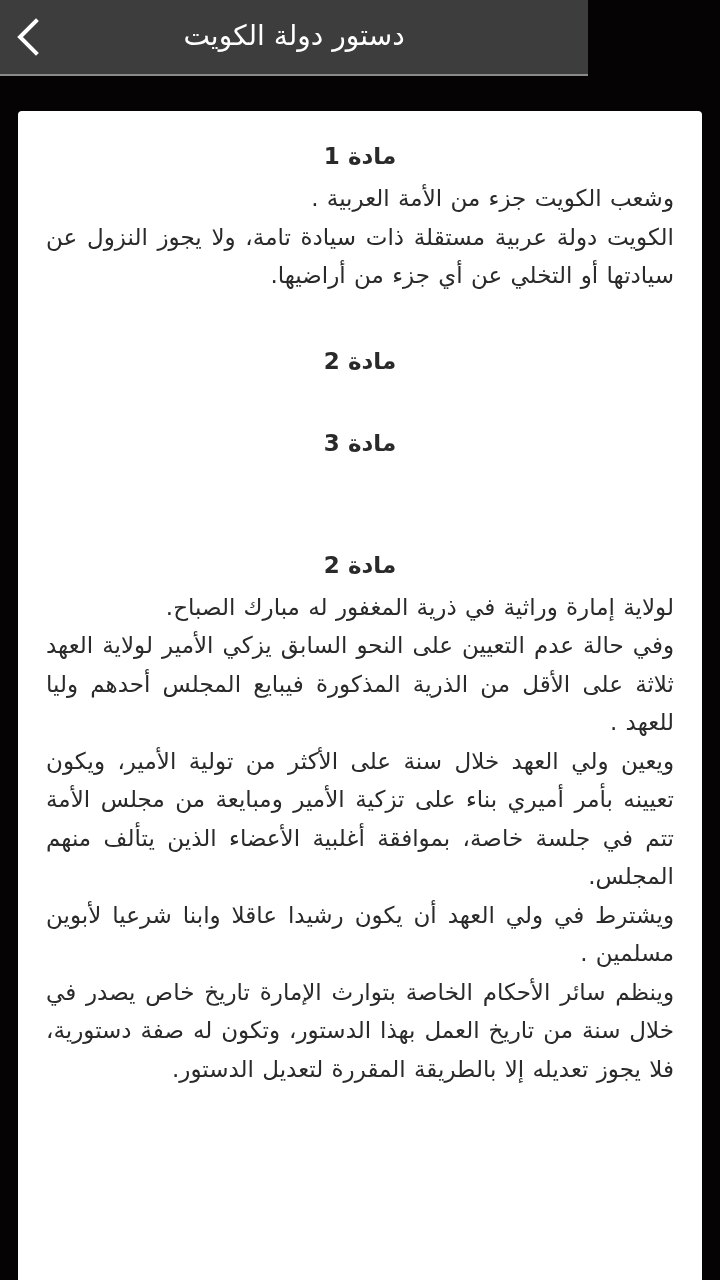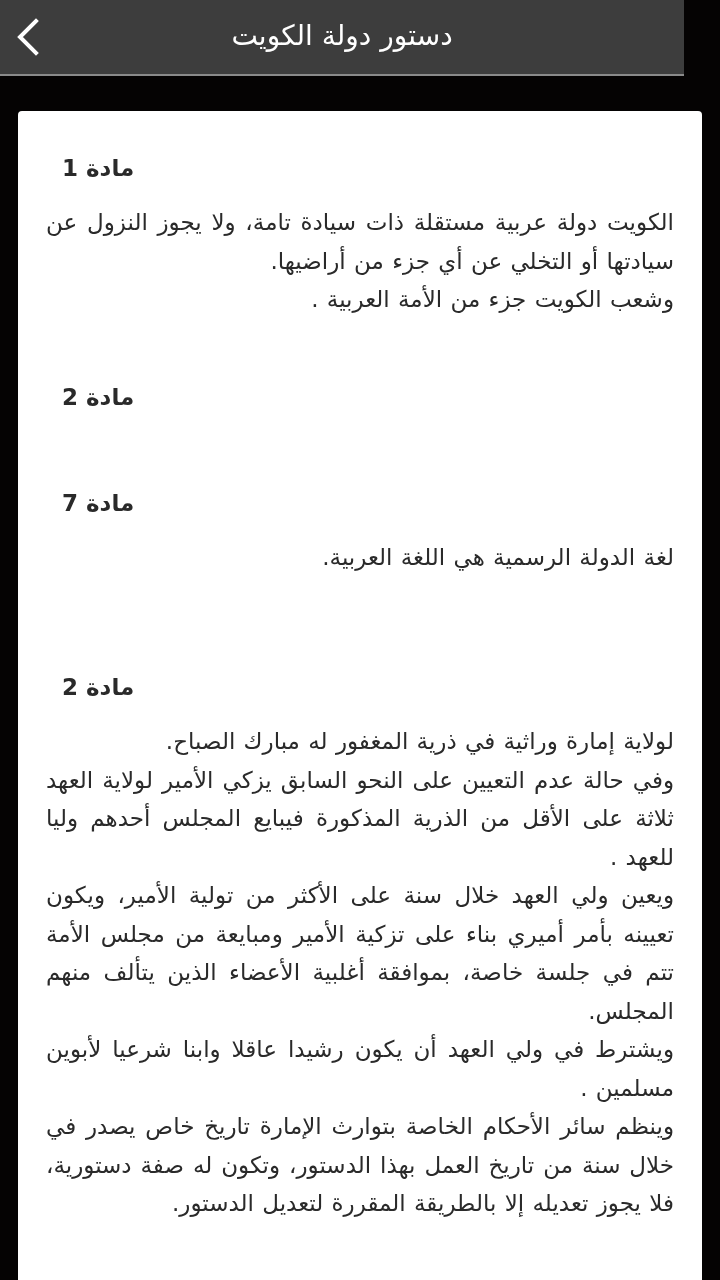--- a/index.html
+++ b/index.html
@@ -7,21 +7,21 @@
       padding: 0;
       width: 720px;
       height: 1280px;
       overflow: hidden;
       background: #050303;
       font-family: "DejaVu Sans", sans-serif;
     }
     .app-bar {
       position: absolute;
       left: 0; top: 0;
-      width: 684px;
+      width: 588px;
       height: 74px;
       background: #3d3d3d;
       border-bottom: 2px solid #8a8a8a;
     }
     .back-button {
       position: absolute;
       left: 6px; top: 12px;
       width: 44px; height: 50px;
       display: flex; align-items: center; justify-content: center;
       cursor: pointer;
@@ -47,22 +47,22 @@
       border-radius: 4px;
       box-sizing: border-box;
       padding: 22px 28px 0 28px;
       direction: rtl;
       color: #2a2a2a;
     }
     .article { margin: 0; }
     .article-title {
       font-size: 23px;
       line-height: 38px;
-      margin: 16px;
-      text-align: left;
+      margin: 4px;
+      text-align: center;
     }
     .para {
       font-size: 23px;
       line-height: 38.5px;
       margin: 0;
       text-align: justify;
       text-align-last: right;
       word-spacing: 1px;
     }
     .gap-1 { height: 43px; }
@@ -78,35 +78,34 @@
       <polyline points="21,4 5,20 21,36" fill="none" stroke="#ffffff" stroke-width="4" stroke-linecap="square"></polyline>
     </svg>
   </div>
   <div class="app-title">دستور دولة الكويت</div>
 </div>
 
 <div class="card">
 
   <section class="article">
     <h2 class="article-title">مادة 1</h2>
+    <p class="para">وشعب الكويت جزء من الأمة العربية .</p>
     <p class="para">الكويت دولة عربية مستقلة ذات سيادة تامة، ولا يجوز النزول عن سيادتها أو التخلي عن أي جزء من أراضيها.</p>
-    <p class="para">وشعب الكويت جزء من الأمة العربية .</p>
   </section>
 
   <div class="gap-1"></div>
 
   <section class="article">
     <h2 class="article-title">مادة 2</h2>
   </section>
 
   <div class="gap-2"></div>
 
   <section class="article">
-    <h2 class="article-title">مادة 7</h2>
-    <p class="para">لغة الدولة الرسمية هي اللغة العربية.</p>
+    <h2 class="article-title">مادة 3</h2>
   </section>
 
   <div class="gap-3"></div>
 
   <section class="article">
     <h2 class="article-title">مادة 2</h2>
     <p class="para">لولاية إمارة وراثية في ذرية المغفور له مبارك الصباح.</p>
     <p class="para">وفي حالة عدم التعيين على النحو السابق يزكي الأمير لولاية العهد ثلاثة على الأقل من الذرية المذكورة فيبايع المجلس أحدهم وليا للعهد .</p>
     <p class="para">ويعين ولي العهد خلال سنة على الأكثر من تولية الأمير، ويكون تعيينه بأمر أميري بناء على تزكية الأمير ومبايعة من مجلس الأمة تتم في جلسة خاصة، بموافقة أغلبية الأعضاء الذين يتألف منهم المجلس.</p>
     <p class="para">ويشترط في ولي العهد أن يكون رشيدا عاقلا وابنا شرعيا لأبوين مسلمين .</p>

